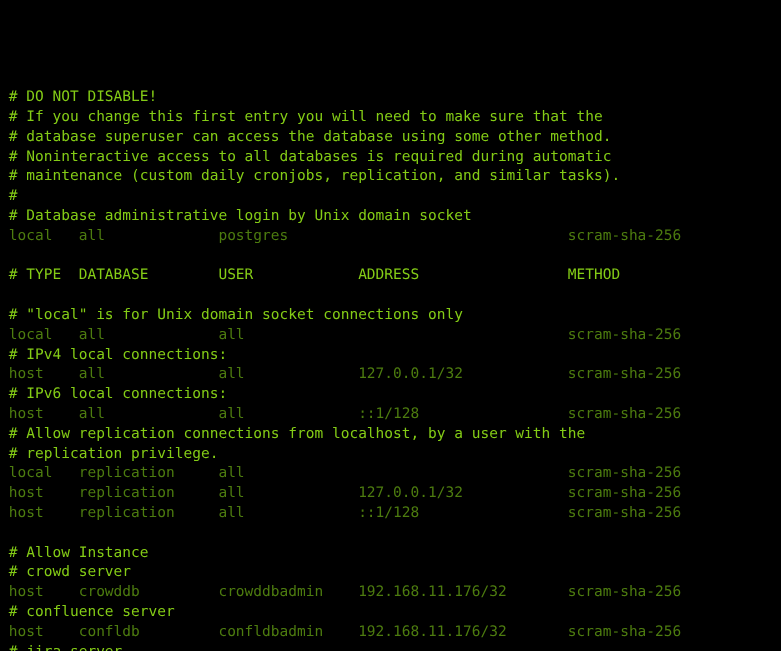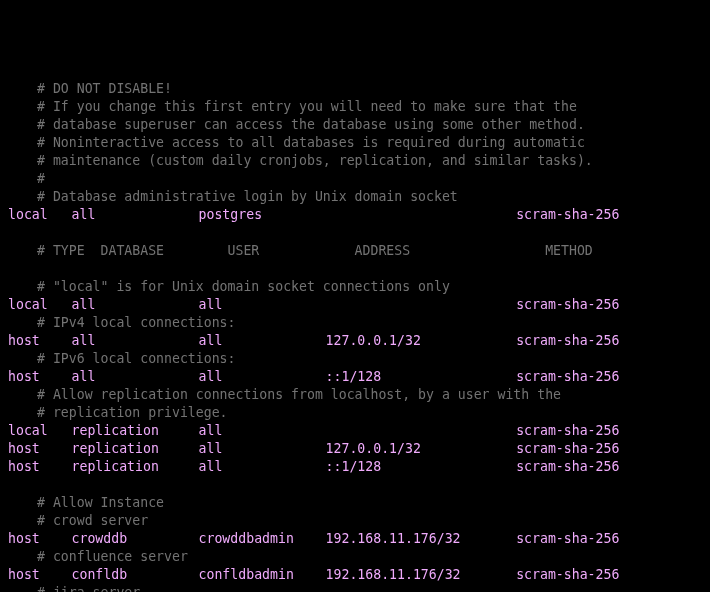--- a/index.html
+++ b/index.html
@@ -7,22 +7,22 @@
   body {
     background: #000000;
     font-family: "Menlo", "Consolas", "DejaVu Sans Mono", monospace;
     font-size: 13.2px;
     line-height: 18px;
     color: #ffffff;
     padding: 8px 8px;
     white-space: pre;
     overflow: hidden;
   }
-  .c { color: #737373; margin-left: 29px; } 
-  .w { color: #f0abfc; } 
+  .c { color: #84cc16; } 
+  .w { color: #4d7c0f; } 
   .line { display: block; }
 </style>
 </head>
 <body>
 
 
 
 <div id="code-block"><span class="line c"># DO NOT DISABLE!</span><span class="line c"># If you change this first entry you will need to make sure that the</span><span class="line c"># database superuser can access the database using some other method.</span><span class="line c"># Noninteractive access to all databases is required during automatic</span><span class="line c"># maintenance (custom daily cronjobs, replication, and similar tasks).</span><span class="line c">#</span><span class="line c"># Database administrative login by Unix domain socket</span><span class="line w">local   all             postgres                                scram-sha-256</span><span class="line w"> </span><span class="line c"># TYPE  DATABASE        USER            ADDRESS                 METHOD</span><span class="line w"> </span><span class="line c"># "local" is for Unix domain socket connections only</span><span class="line w">local   all             all                                     scram-sha-256</span><span class="line c"># IPv4 local connections:</span><span class="line w">host    all             all             127.0.0.1/32            scram-sha-256</span><span class="line c"># IPv6 local connections:</span><span class="line w">host    all             all             ::1/128                 scram-sha-256</span><span class="line c"># Allow replication connections from localhost, by a user with the</span><span class="line c"># replication privilege.</span><span class="line w">local   replication     all                                     scram-sha-256</span><span class="line w">host    replication     all             127.0.0.1/32            scram-sha-256</span><span class="line w">host    replication     all             ::1/128                 scram-sha-256</span><span class="line w"> </span><span class="line c"># Allow Instance</span><span class="line c"># crowd server</span><span class="line w">host    crowddb         crowddbadmin    192.168.11.176/32       scram-sha-256</span><span class="line c"># confluence server</span><span class="line w">host    confldb         confldbadmin    192.168.11.176/32       scram-sha-256</span><span class="line c"># jira server</span></div>
 
 

